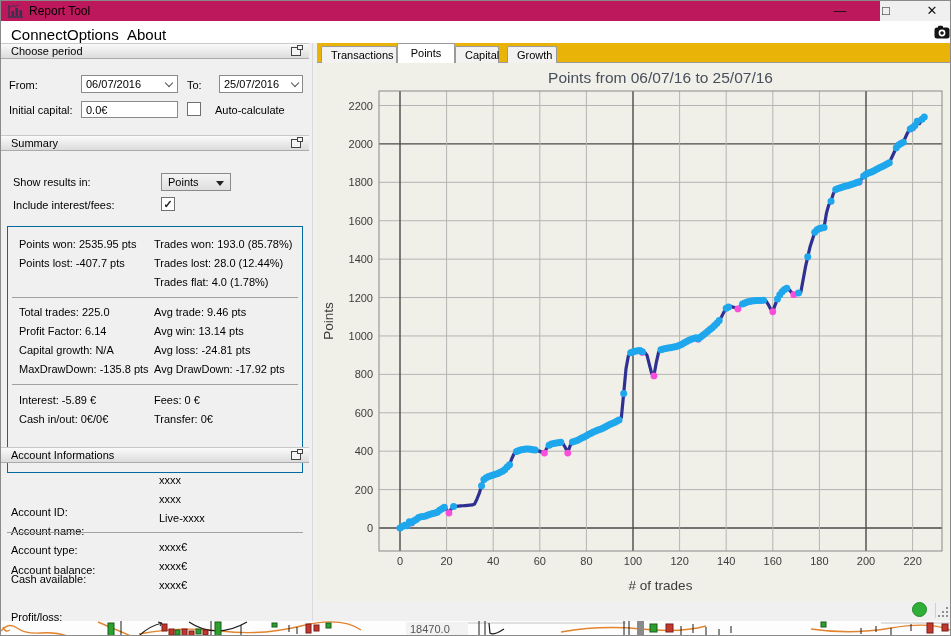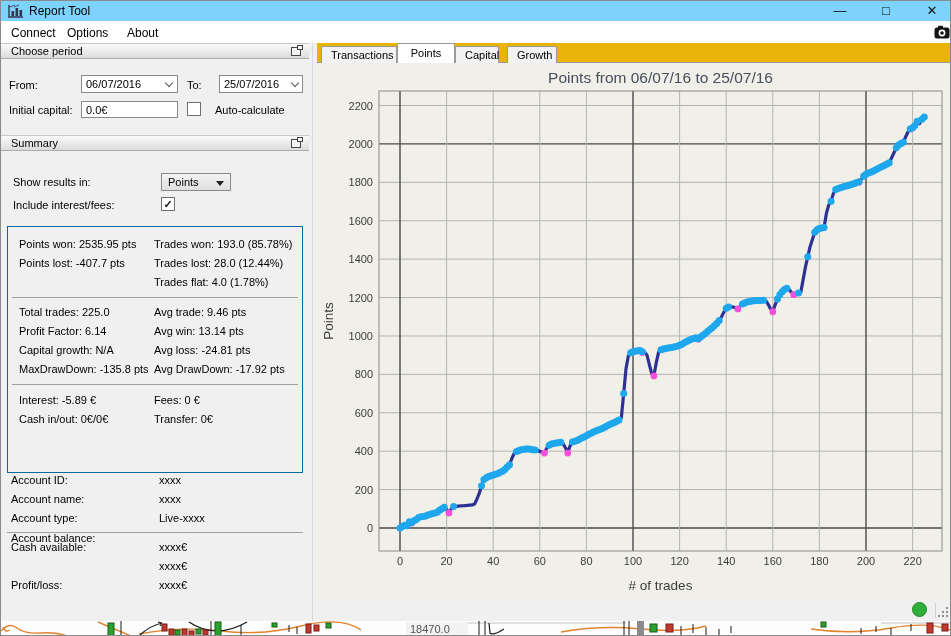--- a/index.html
+++ b/index.html
@@ -3,45 +3,45 @@
 <meta charset="utf-8">
 <style>
   html,body{margin:0;padding:0;}
   body{width:951px;height:636px;position:relative;overflow:hidden;
        font-family:"Liberation Sans",sans-serif;font-size:11px;color:#000;
        background:#f0f0f0;box-sizing:border-box;border:1px solid #8a8a8a;}
   *{box-sizing:border-box;}
   .abs{position:absolute;}
 
   
-  .titlebar{left:0;top:0;width:951px;height:20px;background:#7dd3fc;}
+  .titlebar{left:0;top:0;width:879px;height:20px;background:#be185d;}
   .title-text{left:28px;top:3px;font-size:12px;}
   .winbtn{top:2px;width:18px;height:16px;text-align:center;font-size:13px;line-height:16px;color:#111;cursor:default;}
   
   .menubar{left:0;top:20px;width:951px;height:22px;background:#fff;}
-  .menu-item{top:3px;font-size:12px;padding:2px 4px;}
+  .menu-item{top:3px;font-size:15px;padding:2px 4px;}
 
   
   .left-pane{left:0;top:42px;width:308px;height:578px;background:#f0f0f0;}
   .sec-hdr{left:0;width:308px;height:16px;background:linear-gradient(#fafafa,#dcdcdc);
            border-top:1px solid #c9c9c9;border-bottom:1px solid #ababab;line-height:14px;padding-left:10px;}
   .float-ico{position:absolute;right:8px;top:3px;width:10px;height:9px;border:1px solid #444;background:#f4f4f4;}
   .float-ico span{position:absolute;right:-3px;top:-3px;width:6px;height:5px;border:1px solid #444;background:#f4f4f4;display:block;}
   .lbl{position:absolute;}
   .txtbox{position:absolute;background:#fff;border:1px solid #8a8a8a;font-size:11px;padding:1px 4px;line-height:14px;}
   .chev{position:absolute;width:6px;height:6px;border-right:1px solid #555;border-bottom:1px solid #555;transform:rotate(45deg);}
   .checkbox{position:absolute;width:14px;height:14px;background:#fff;border:1px solid #707070;font-size:11px;line-height:12px;text-align:center;font-weight:bold;color:#222;}
   .dropdown{position:absolute;background:linear-gradient(#f4f4f4,#dfdfdf);border:1px solid #8a8a8a;padding:1px 6px;line-height:14px;}
   .dd-arrow{position:absolute;right:6px;top:7px;width:0;height:0;border-left:4px solid transparent;border-right:4px solid transparent;border-top:5px solid #222;}
   .groupbox{position:absolute;left:6px;width:296px;border:1px solid #0369a1;}
   .grow{position:absolute;left:11px;width:280px;height:19px;line-height:19px;white-space:nowrap;}
   .gcol2{position:absolute;left:146px;}
   .ghr{position:absolute;left:4px;width:286px;border-top:1px solid #a0a0a0;}
   .blue-val{color:#2020dd;}
-  .acct-lbl{position:absolute;left:10px;}
+  .acct-lbl{position:absolute;left:10px;margin-top:32px;}
   .acct-val{position:absolute;left:158px;}
 
   
   .right-sep{left:311px;top:42px;width:1px;height:578px;background:#dadada;}
   .tabbar{left:316px;top:42px;width:635px;height:20px;background:#eab308;border-bottom:1px solid #9a9a9a;}
   .tab{position:absolute;top:3px;height:17px;background:#f2f2f2;border:1px solid #9a9a9a;border-bottom:none;
        border-radius:2px 2px 0 0;text-align:center;line-height:16px;font-size:11px;padding:0 9px;}
   .tab.active{top:0;height:20px;background:#fff;line-height:19px;z-index:3;}
   .chart-area{left:316px;top:62px;width:635px;height:538px;background:#f0efe8;}
 
@@ -140,20 +140,26 @@
     <span class="grow gcol2" style="top:114px">Avg loss: -24.81 pts</span>
     <span class="grow" style="top:133px">MaxDrawDown: -135.8 pts</span>
     <span class="grow gcol2" style="top:133px">Avg DrawDown: -17.92 pts</span>
     <i class="ghr" style="top:157px"></i>
     <span class="grow" style="top:164px">Interest: -5.89 €</span>
     <span class="grow gcol2" style="top:164px">Fees: 0 €</span>
     <span class="grow" style="top:183px">Cash in/out: 0€/0€</span>
     <span class="grow gcol2" style="top:183px">Transfer: 0€</span>
   </div>
 
+  <div class="abs sec-hdr" style="top:404px">
+    <span>Account Informations</span>
+    <span class="float-ico">
+        <span></span>
+      </span>
+  </div>
   <span class="acct-lbl" style="top:431px">Account ID:</span>
   <span class="acct-val" style="top:431px">xxxx</span>
   <span class="acct-lbl" style="top:450px">Account name:</span>
   <span class="acct-val" style="top:450px">xxxx</span>
   <span class="acct-lbl" style="top:469px">Account type:</span>
   <span class="acct-val" style="top:469px">Live-xxxx</span>
   <i class="abs" style="left:6px;top:489px;width:296px;border-top:1px solid #a0a0a0"></i>
   <span class="acct-lbl" style="top:498px">Cash available:</span>
   <span class="acct-val" style="top:498px">xxxx€</span>
   <span class="acct-lbl" style="top:489px">Account balance:</span>

